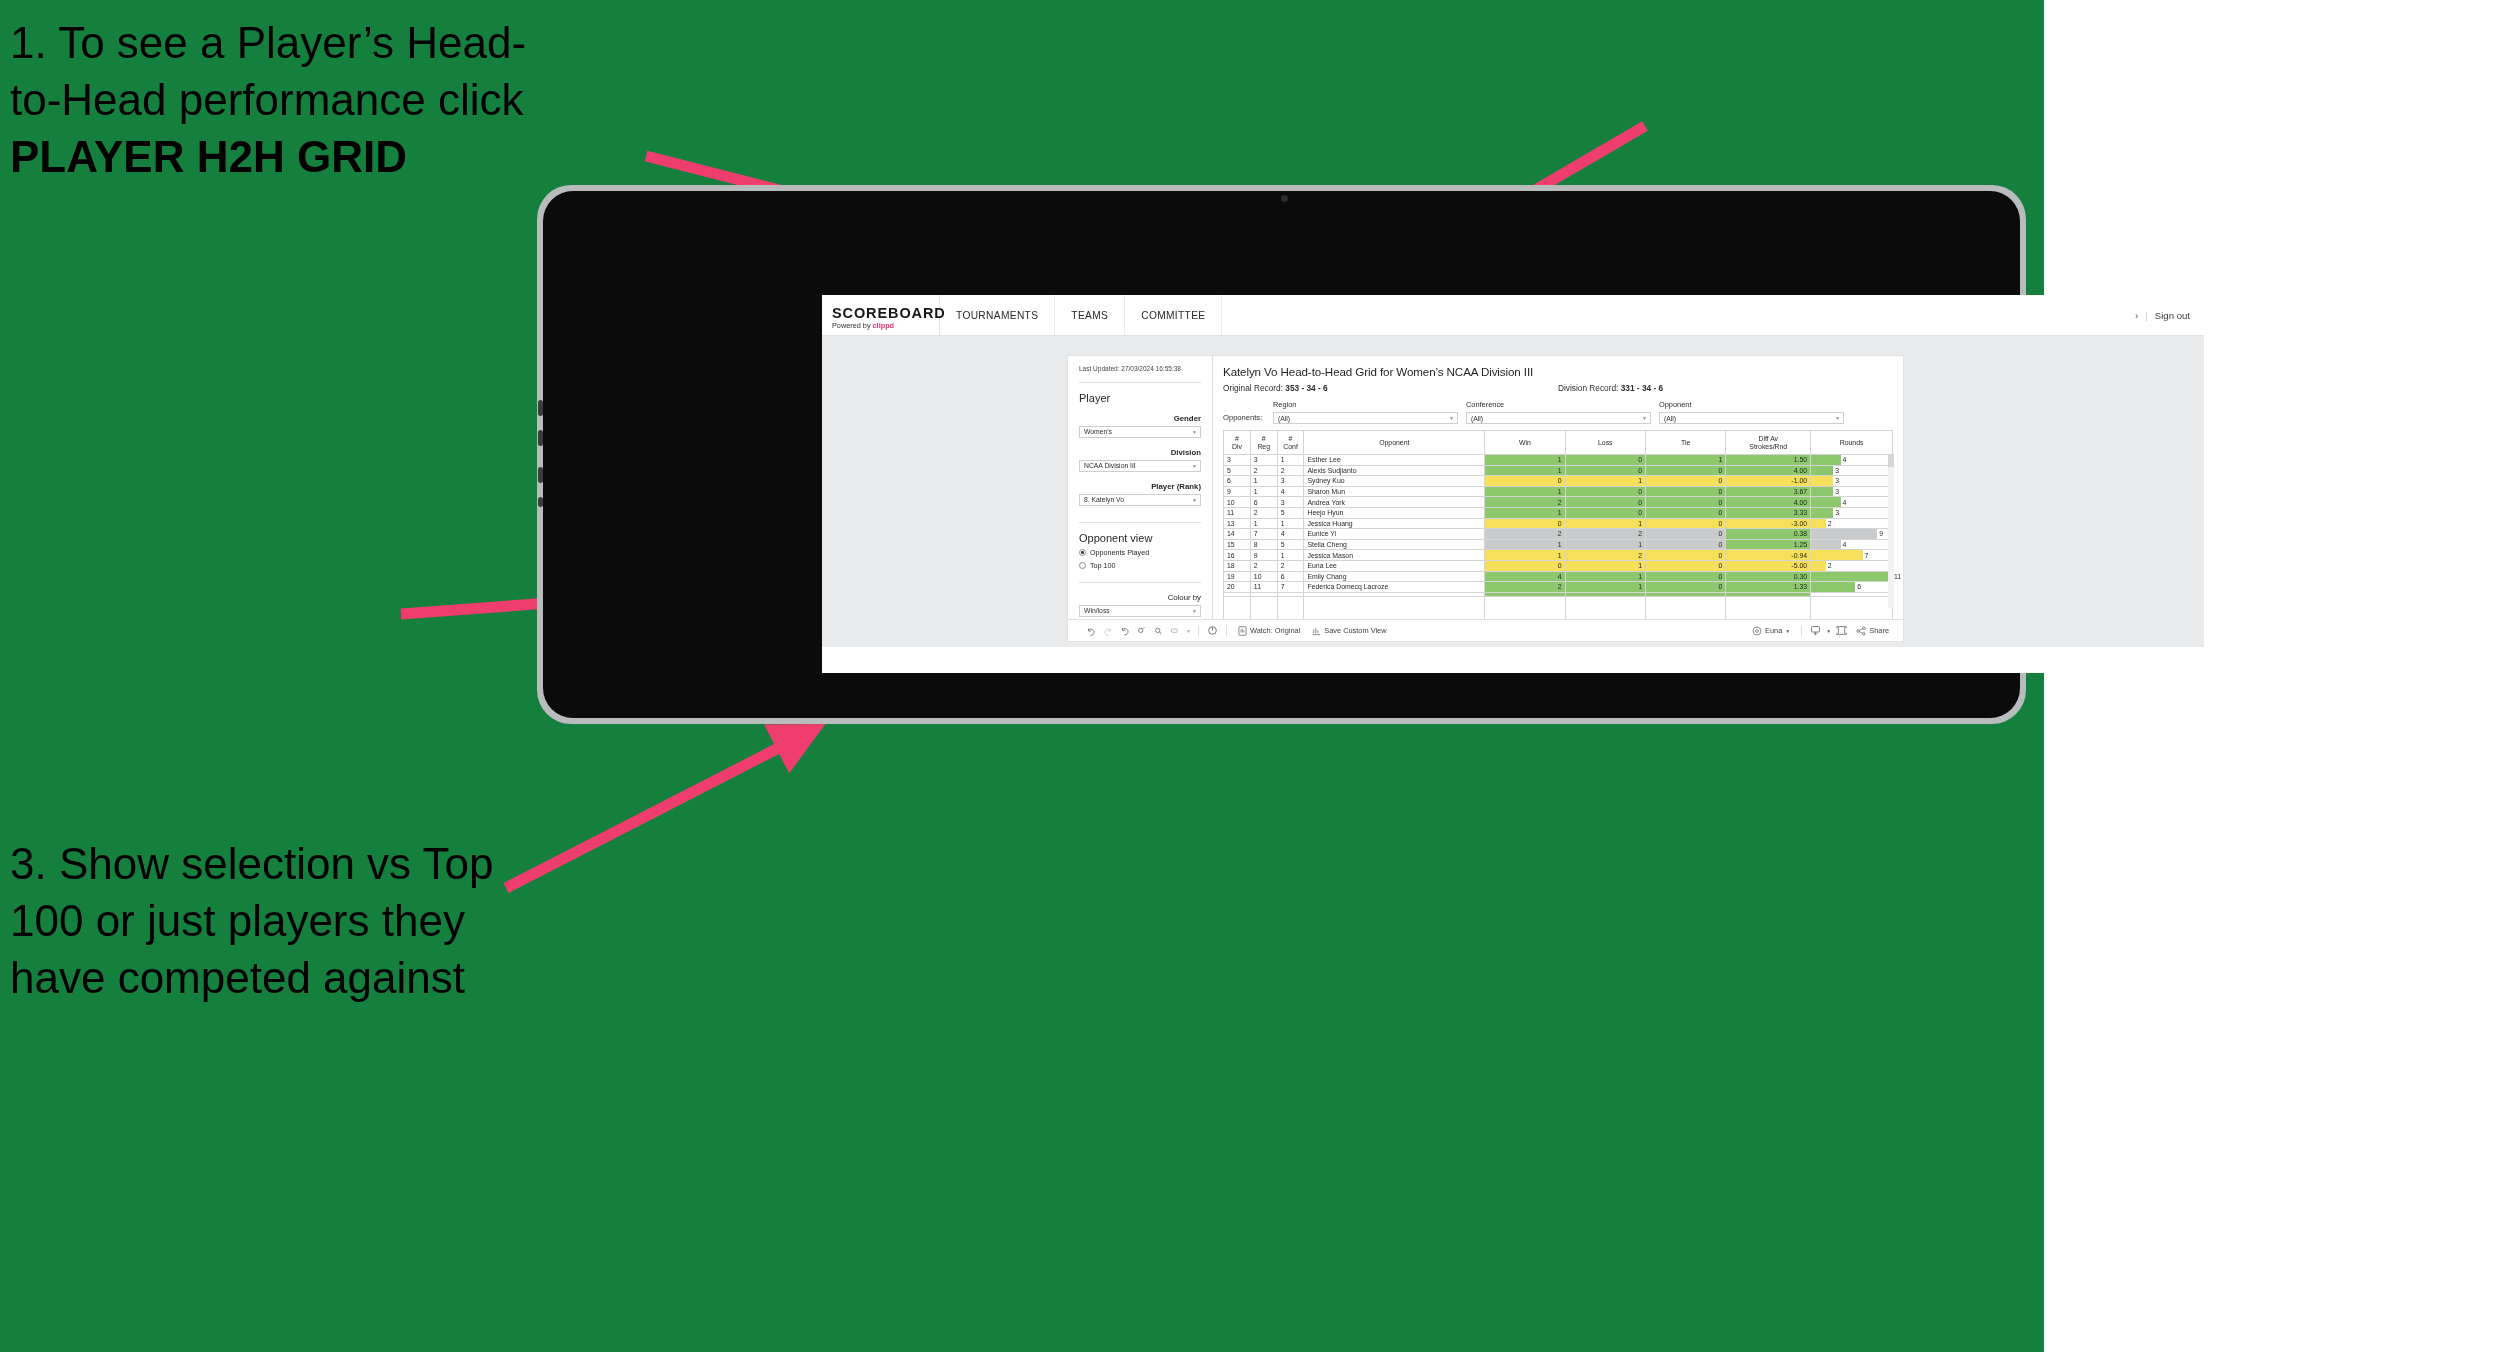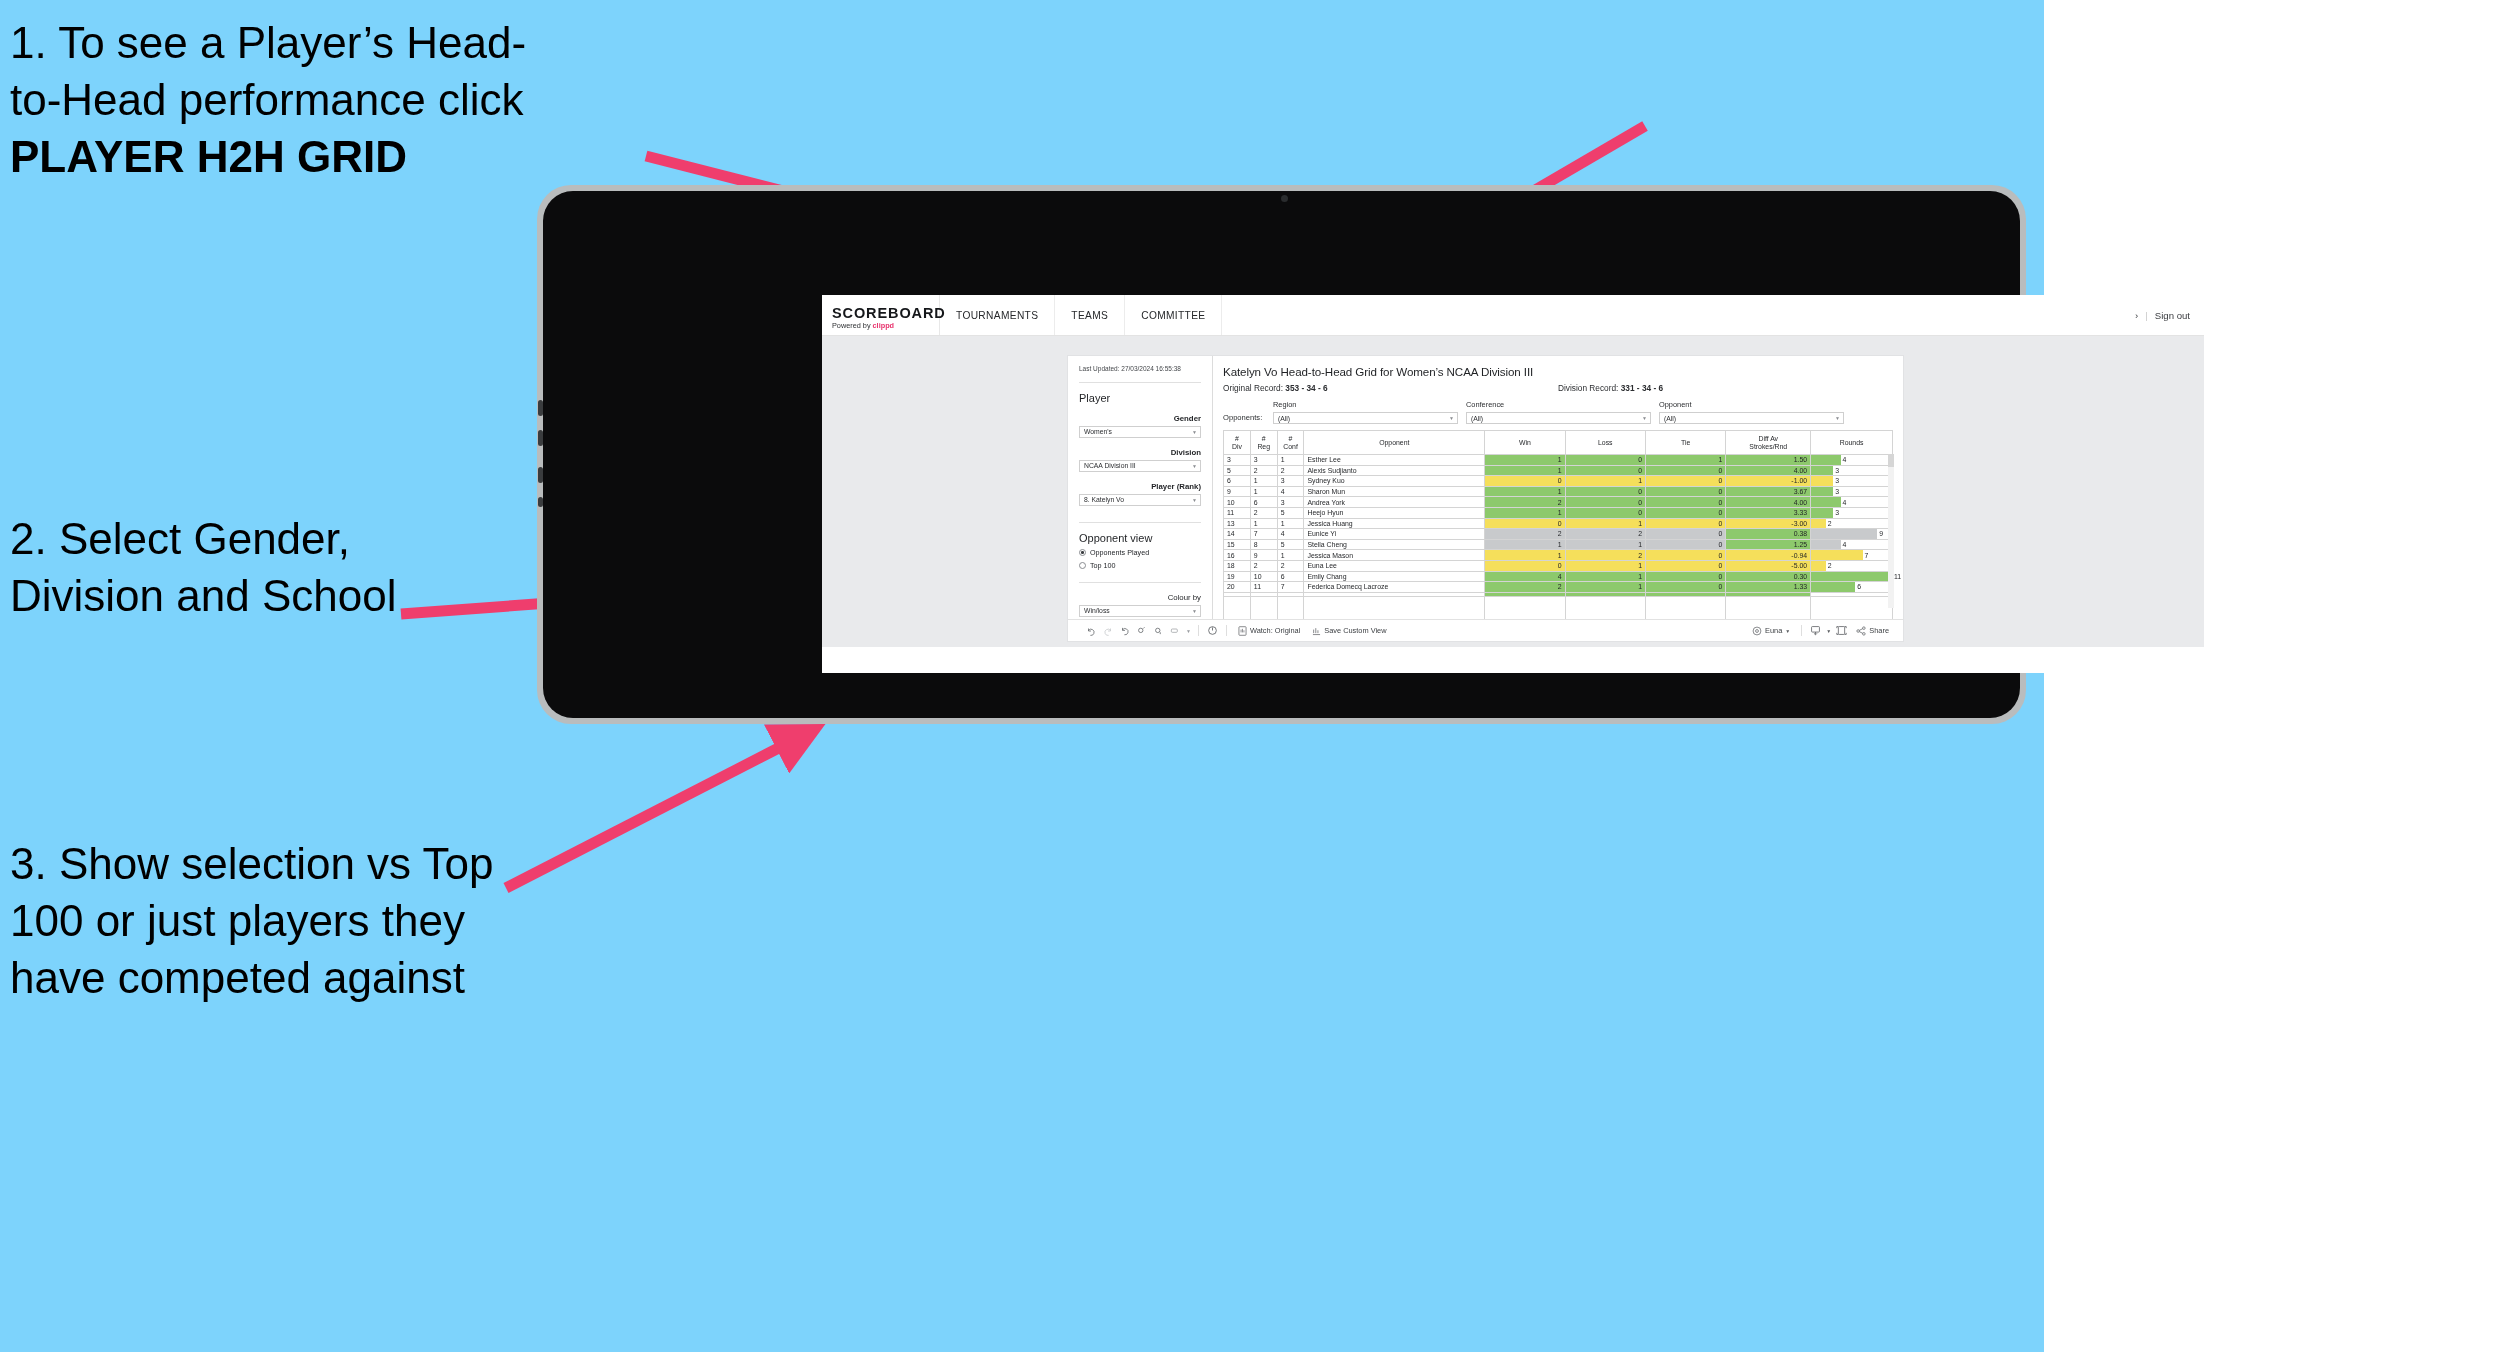--- a/index.html
+++ b/index.html
@@ -2,21 +2,21 @@
 <html><head>
 <meta charset="utf-8">
 <style>
   * { box-sizing: border-box; margin: 0; padding: 0; }
   html, body {
     width: 2512px; height: 1352px;
     background: #ffffff;
     font-family: "Liberation Sans", sans-serif;
     overflow: hidden;
   }
-  #stage { position: relative; width: 2044px; height: 1352px; background: #7dd3fc; padding-left: 35px; }
+  #stage { position: relative; width: 2044px; height: 1352px; background: #15803d; padding-left: 35px; }
 
   
   .anno {
     position: absolute;
     color: #000;
     font-family: "Liberation Sans", sans-serif;
     font-weight: 400;
     line-height: 1.30;
     white-space: pre-wrap;
   }
@@ -198,21 +198,20 @@
 </style>
 </head>
 <body>
 
 <div id="stage">
 
   <div class="anno" id="anno-1"><span>1. To see a Player’s Head-</span>
 <span>to-Head performance click</span>
 <span class="bold">PLAYER H2H GRID</span></div>
 
-  <div class="anno" id="anno-2">2. Select Gender, Division and School</div>
 
   <div class="anno" id="anno-3">3. Show selection vs Top 100 or just players they have competed against</div>
 
 
   <svg class="arrow" style="left:640px; top:150px;" width="480" height="140" viewBox="0 0 480 140">
     <defs>
       <marker id="ah1" markerWidth="5" markerHeight="5" refX="2.6" refY="2.5" orient="auto">
         <path d="M0,0 L5,2.5 L0,5 z" fill="#ef3e6d"></path>
       </marker>
     </defs>

